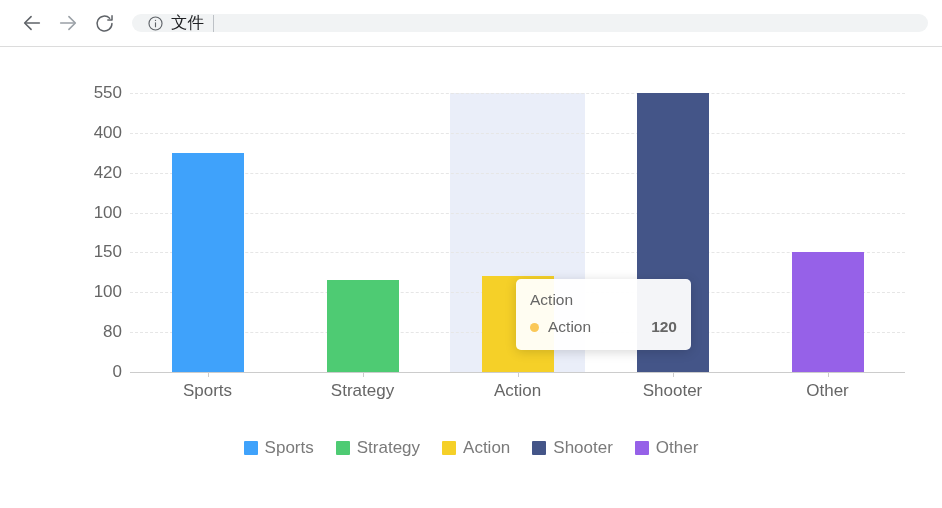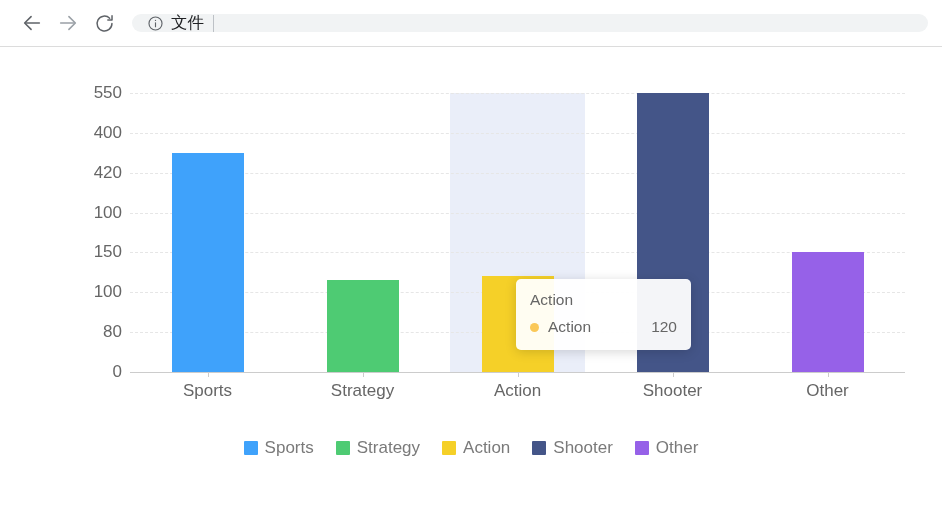--- a/index.html
+++ b/index.html
@@ -207,21 +207,21 @@
     flex: 0 0 auto;
   }
   #tooltip-series-name {
     font-size: 15.5px;
     color: #666666;
     flex: 1 1 auto;
   }
   #tooltip-value {
     font-size: 15.5px;
     color: #666666;
-    font-weight: normal;
+    font-weight: bold;
     text-align: right;
   }
 
   
   #watermark {
     position: absolute;
     right: 16px; bottom: 10px;
     font-size: 14px;
     color: #c7c7cf;
     white-space: nowrap;

